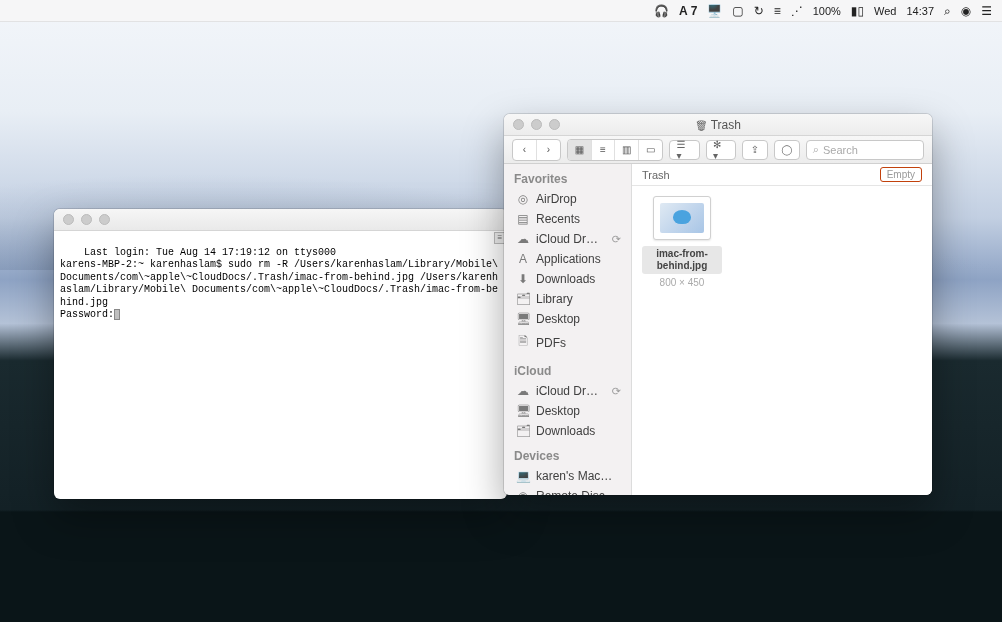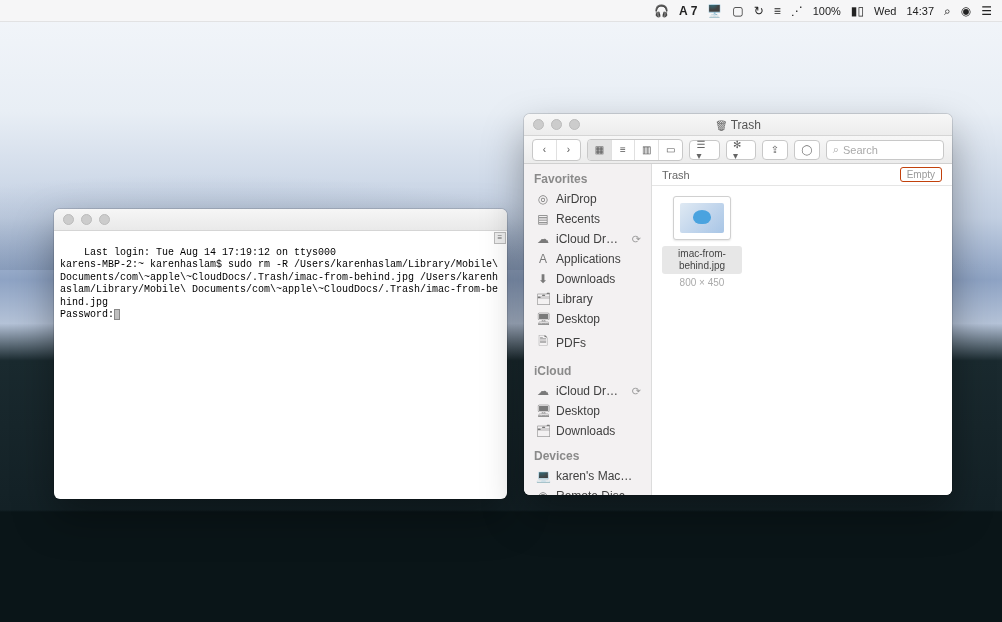--- a/index.html
+++ b/index.html
@@ -42,21 +42,21 @@
   .titlebar .title { position:absolute; left:0; right:0; text-align:center; font-size:12px; color:#555; pointer-events:none;}
   .titlebar .title .tiny { font-size:10px; margin-right:3px; }
 
   
   #terminal { left:54px; top:209px; width:453px; height:290px; }
   #terminal .body { padding:3px 6px; font-family:"Menlo","Courier New",monospace; font-size:10px; line-height:1.25; color:#000; white-space:pre-wrap; word-break:break-all; height:calc(100% - 22px); position:relative;}
   #terminal .scrollbtn { position:absolute; top:1px; right:1px; width:12px; height:12px; background:#eee; border:1px solid #bbb; font-size:8px; line-height:10px; text-align:center; color:#666;}
   .cursor { display:inline-block; width:6px; height:11px; background:#bfbfbf; vertical-align:text-bottom; border:1px solid #888;}
 
   
-  #finder { left:524px; top:114px; width:428px; height:381px; background:#fff;}
+  #finder { left:504px; top:114px; width:428px; height:381px; background:#fff;}
   #finder .titlebar { background:linear-gradient(#f7f7f7,#ececec);}
   #finder .toolbar {
     height:28px; background:linear-gradient(#f7f7f7,#ececec);
     border-bottom:1px solid #d0d0d0; display:flex; align-items:center; gap:6px; padding:0 8px;
   }
   .seg { display:flex; border:1px solid #c8c8c8; border-radius:4px; overflow:hidden; background:#fff;}
   .seg .btn { width:24px; height:20px; display:flex; align-items:center; justify-content:center; font-size:10px; color:#555; border-right:1px solid #e0e0e0; }
   .seg .btn:last-child{border-right:none;}
   .seg .btn.active{background:#e3e3e3;}
   .tbbtn { height:20px; min-width:26px; padding:0 6px; border:1px solid #c8c8c8; border-radius:4px; background:#fff; display:flex; align-items:center; justify-content:center; font-size:10px; color:#666;}
@@ -71,21 +71,21 @@
   .sbitem .badge{margin-left:auto; font-size:11px; color:#999;}
 
   .content { flex:1; background:#fff; display:flex; flex-direction:column;}
   .pathbar{ height:22px; border-bottom:1px solid #e5e5e5; display:flex; align-items:center; padding:0 10px; font-size:11px; color:#666;}
   .pathbar .empty{ margin-left:auto; font-size:10px; color:#999; border:1px solid #c2410c; border-radius:3px; padding:1px 6px;}
   .iconarea{ flex:1; padding:10px; }
   .fileitem{ width:80px; text-align:center; font-size:10px; color:#444;}
   .thumb{ width:58px; height:44px; margin:0 auto 6px; border:1px solid #d0d0d0; border-radius:3px; background:#fff; display:flex; align-items:center; justify-content:center; box-shadow:0 1px 2px rgba(0,0,0,0.1);}
   .thumb .inner{ width:44px; height:30px; background:linear-gradient(135deg,#dfe9f3,#a8c5e6); border-radius:2px; position:relative;}
   .thumb .inner::after{content:""; position:absolute; width:18px; height:14px; background:#4aa3df; border-radius:50% 50% 45% 45%; top:7px; left:13px;}
-  .filelabel{ background:#e7e7e7; border-radius:3px; padding:2px 3px; line-height:1.2; display:inline-block;}
+  .filelabel{ background:#e7e7e7; border-radius:3px; padding:2px 3px; line-height:1.2; display:inline-block;font-weight:bold;}
   .filedim{ color:#aaa; font-size:10px; margin-top:3px;}
 
   
   .mtn { position:absolute; left:0; right:0; pointer-events:none;}
   .mtn1{ top:70px; height:200px; background:
      radial-gradient(ellipse 900px 260px at 20% 130%, rgba(90,110,140,0.5), transparent 60%),
      radial-gradient(ellipse 700px 200px at 70% 140%, rgba(140,160,190,0.45), transparent 60%); }
   .trees{ bottom:0; height:200px; background:
      linear-gradient(to top, #0a1518 0%, #0a1518 55%, transparent 56%); }
 </style>

